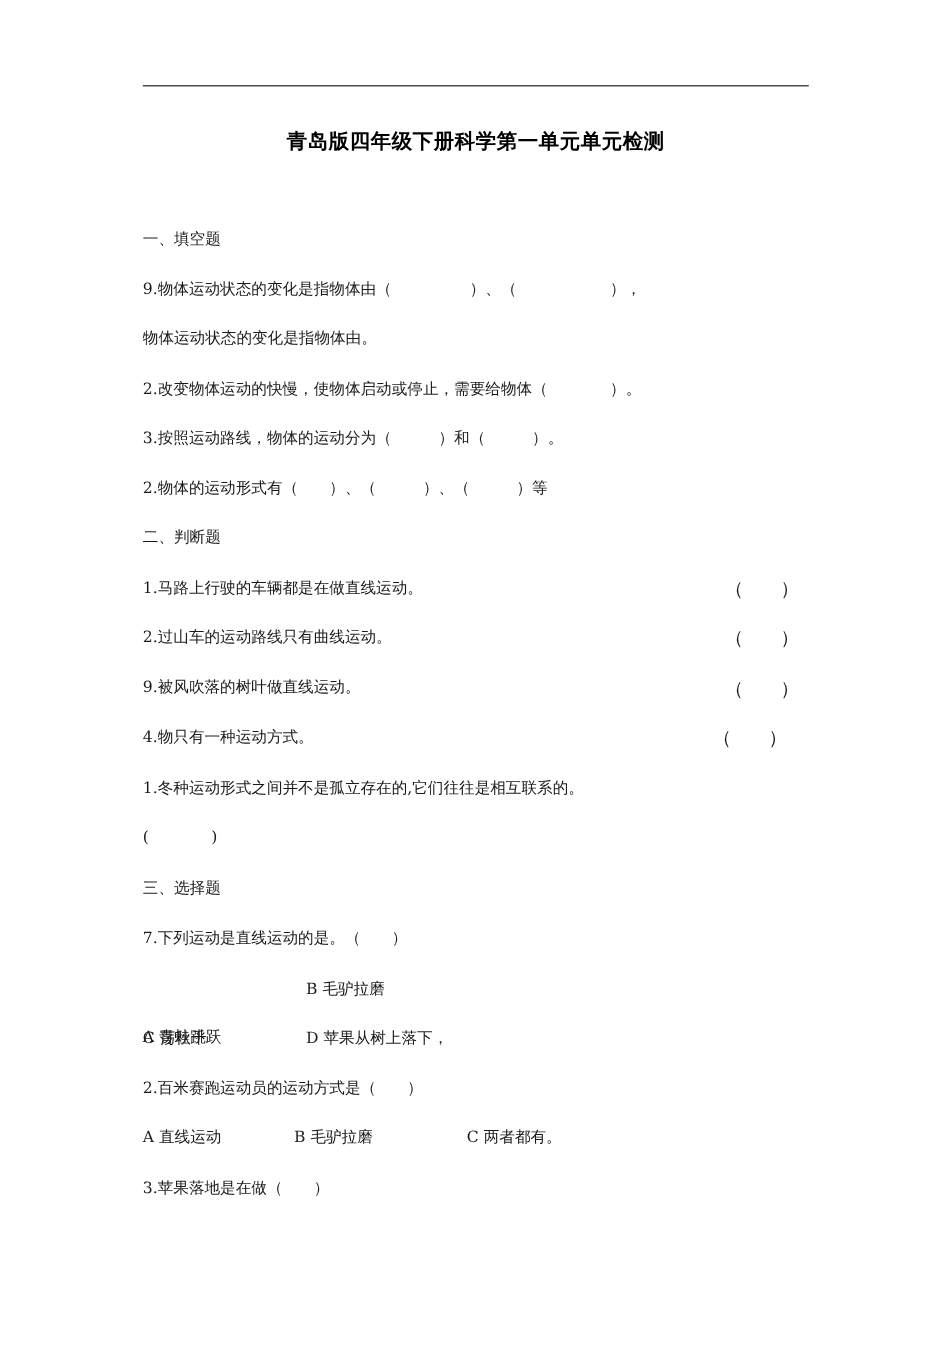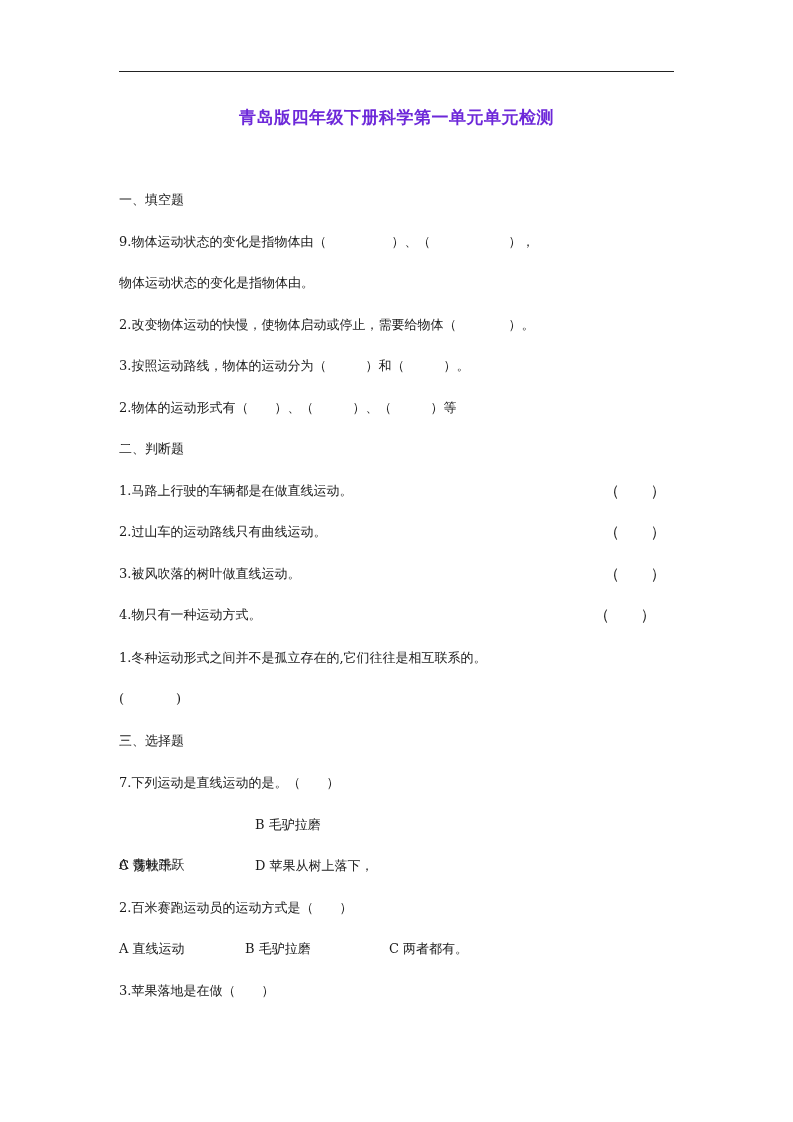--- a/index.html
+++ b/index.html
@@ -2,21 +2,21 @@
 <html><head>
 <meta charset="utf-8">
 <style>
   html, body { margin: 0; padding: 0; background: #ffffff; }
   body { width: 793px; height: 1122px; position: relative; overflow: hidden;
          font-family: "DejaVu Serif", "Liberation Serif", serif; color: #1a1a1a; }
   .rule { position: absolute; left: 119px; top: 71px; width: 555px; height: 0;
           border-top: 1.2px solid #222; }
   .title { position: absolute; left: 0; width: 793px; top: 106px; text-align: center;
            font-family: "DejaVu Sans", "Liberation Sans", sans-serif; font-weight: bold;
-           font-size: 17px; letter-spacing: 0.5px; color: #6d28d9; }
+           font-size: 17px; letter-spacing: 0.5px; color: #000000; }
   .line { position: absolute; left: 119px; font-size: 13px; white-space: pre; line-height: 20px; }
   .paren { position: absolute; font-size: 15.5px; white-space: pre; line-height: 20px; }
 </style>
 </head>
 <body>
 
 <div class="rule"></div>
 
 <div class="title">青岛版四年级下册科学第一单元单元检测</div>
 
@@ -25,21 +25,21 @@
 <div class="line" style="top:273px">物体运动状态的变化是指物体由。</div>
 <div class="line" style="top:315px">2.改变物体运动的快慢，使物体启动或停止，需要给物体（　　　　）。</div>
 <div class="line" style="top:356px">3.按照运动路线，物体的运动分为（　　　）和（　　　）。</div>
 <div class="line" style="top:398px">2.物体的运动形式有（　　）、（　　　）、（　　　）等</div>
 
 <div class="line" style="top:439px">二、判断题</div>
 <div class="line" style="top:481px">1.马路上行驶的车辆都是在做直线运动。</div>
 <div class="paren" style="top:481px;left:604px">（　　）</div>
 <div class="line" style="top:522px">2.过山车的运动路线只有曲线运动。</div>
 <div class="paren" style="top:522px;left:604px">（　　）</div>
-<div class="line" style="top:564px">3.被风吹落的树叶做直线运动。</div>
+<div class="line" style="top:564px">9.被风吹落的树叶做直线运动。</div>
 <div class="paren" style="top:564px;left:604px">（　　）</div>
 <div class="line" style="top:605px">4.物只有一种运动方式。</div>
 <div class="paren" style="top:605px;left:594px">（　　）</div>
 <div class="line" style="top:648px">1.冬种运动形式之间并不是孤立存在的,它们往往是相互联系的。</div>
 <div class="line" style="top:689px">(　　　　)</div>
 
 <div class="line" style="top:731px">三、选择题</div>
 <div class="line" style="top:773px">7.下列运动是直线运动的是。（　　）</div>
 <div class="line" style="top:855px">A 青蛙跳跃</div>
 <div class="line" style="top:815px;left:255px">B 毛驴拉磨</div>

